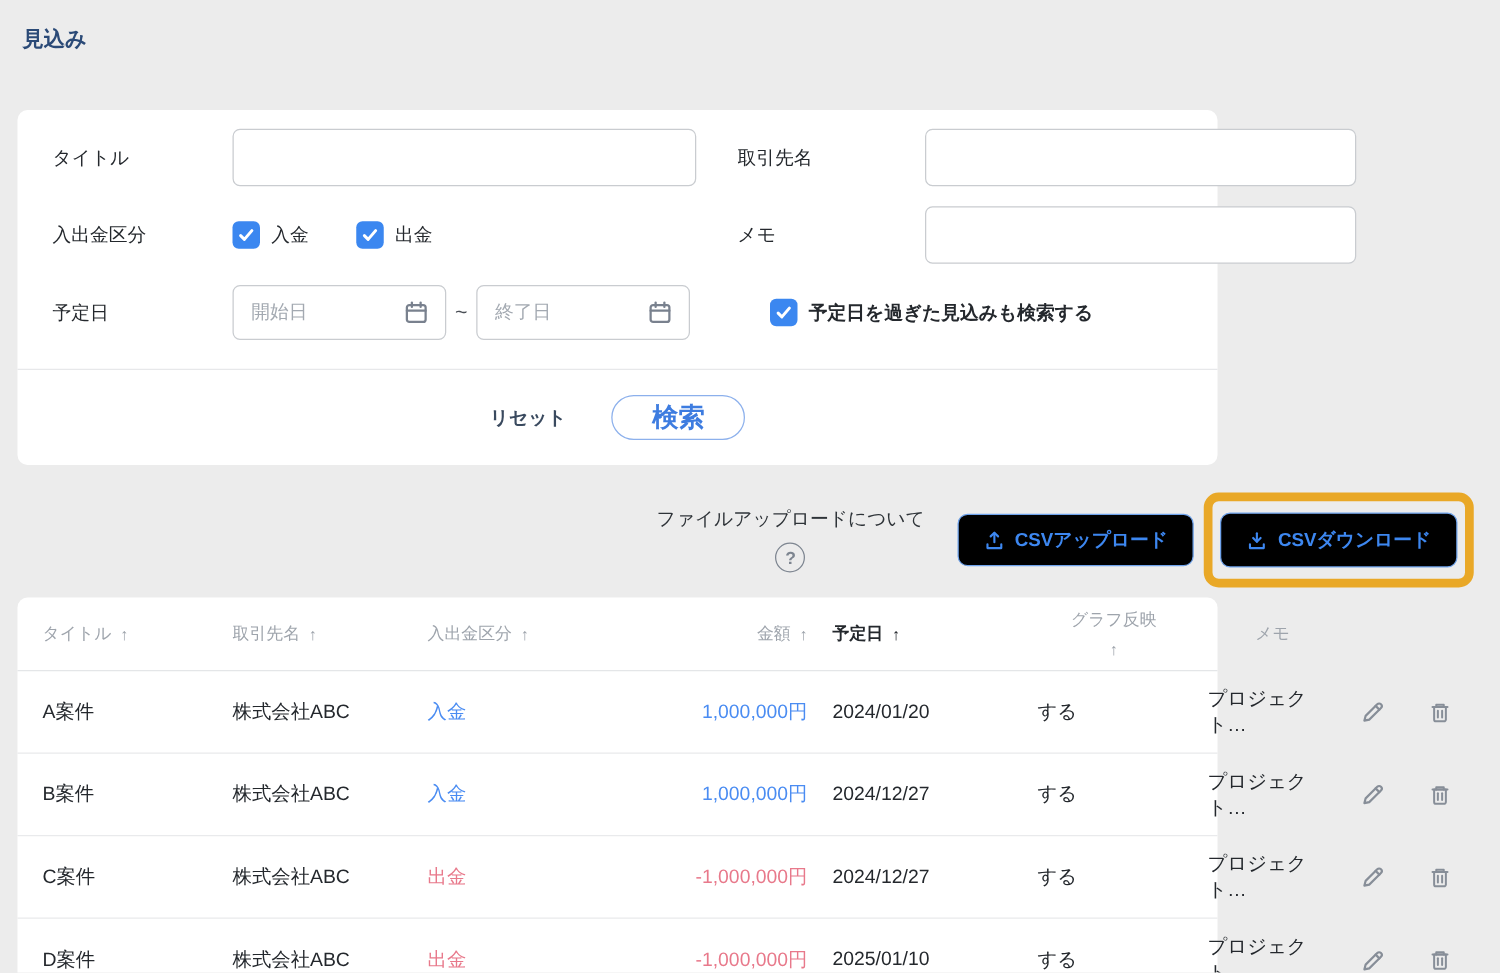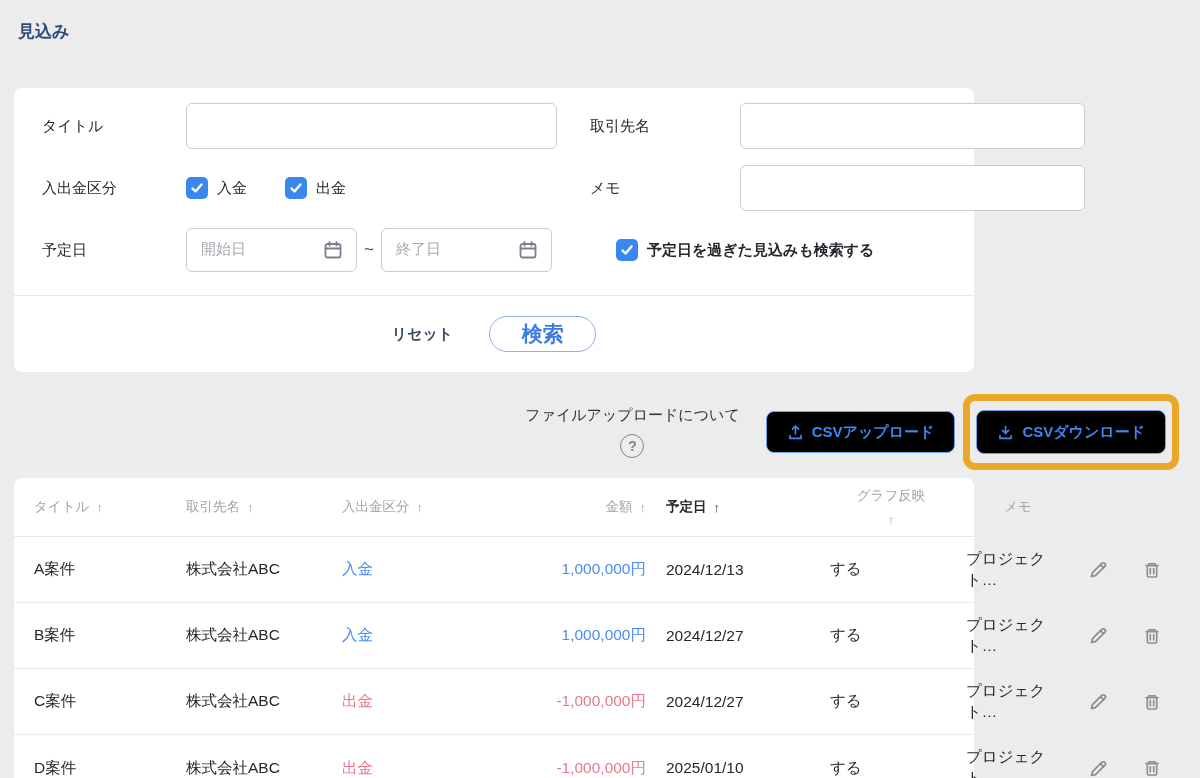--- a/index.html
+++ b/index.html
@@ -259,21 +259,21 @@
       </div>
     <div></div>
       <div></div>
   </div>
 
   <div class="tgrid trow">
     <div class="td">A案件</div>
     <div class="td">株式会社ABC</div>
     <div class="td dir-in">入金</div>
     <div class="td right dir-in">1,000,000円</div>
-    <div class="td pl">2024/12/13</div>
+    <div class="td pl">2024/01/20</div>
     <div class="td pl14">する</div>
     <div class="td pl14">プロジェクト…</div>
     <button class="icon-btn">
         <svg width="21" height="21" viewBox="0 0 21 21" fill="none" stroke="currentColor" stroke-width="1.7" stroke-linecap="round" stroke-linejoin="round">
           <path d="M3.5 17.5l1-3.8L13.8 4.4a2.1 2.1 0 0 1 3 3L7.4 16.7l-3.9 0.8z"></path>
           <line x1="12.5" y1="5.7" x2="15.5" y2="8.7"></line>
         </svg>
       </button>
     <button class="icon-btn">
         <svg width="20" height="20" viewBox="0 0 20 20" fill="none" stroke="currentColor" stroke-width="1.6" stroke-linecap="round" stroke-linejoin="round">

